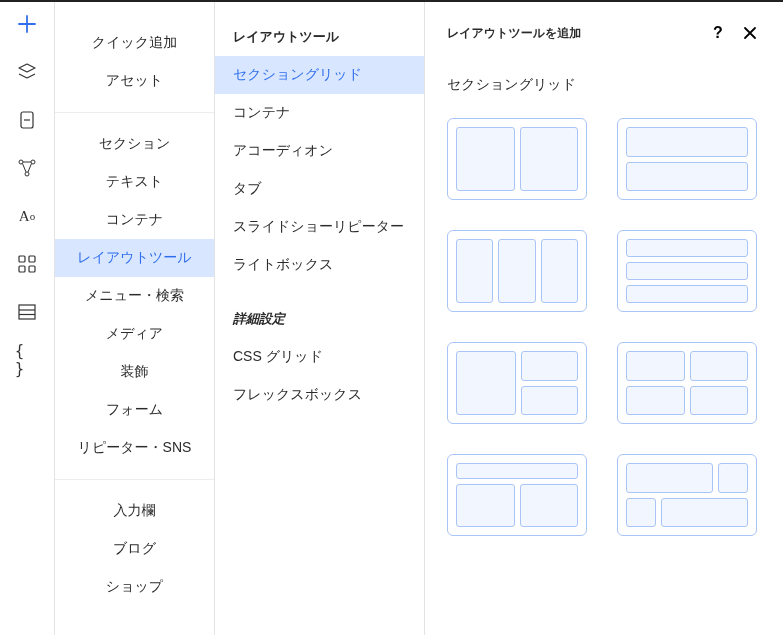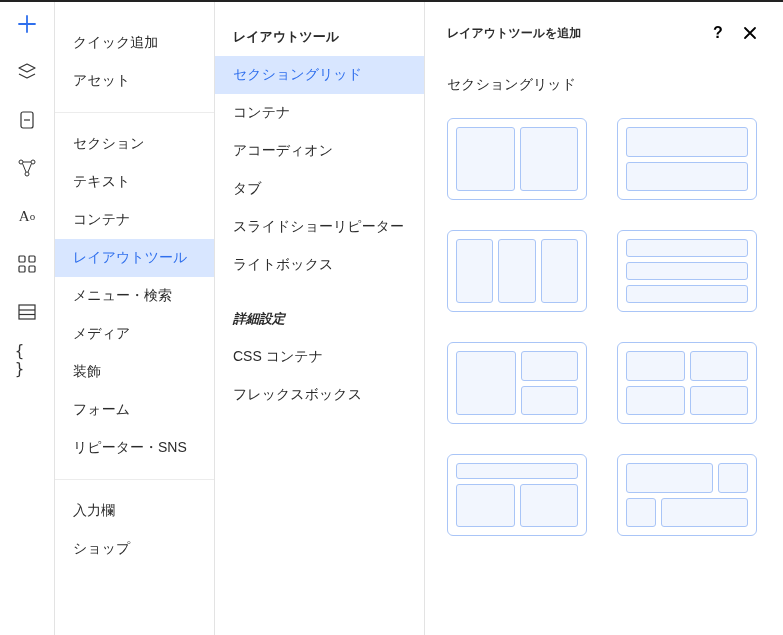--- a/index.html
+++ b/index.html
@@ -8,21 +8,21 @@
   .root { display: flex; height: 100%; padding-top:2px; }
 
   
   .rail { width: 55px; border-right: 1px solid #e3e3e3; padding-top: 10px; display:flex; flex-direction:column; align-items:center; gap:24px; }
   .rail-item { width:24px; height:24px; display:flex; align-items:center; justify-content:center; cursor:pointer; color:#333; }
   .rail-item.active { color:#2f6fed; }
   svg { display:block; }
 
   
   .col1 { width: 160px; border-right: 1px solid #e3e3e3; padding-top:18px; overflow:hidden; }
-  .col1 .group { padding:4px 0; }
+  .col1 .group { padding:4px 0;text-align:center; }
   .divider { border-top:1px solid #ececec; margin:8px 0; }
   .menu-item { padding:10px 18px; cursor:pointer; font-size:14px; white-space:nowrap; }
   .menu-item.selected { background:#d8e6ff; color:#2f6fed; }
 
   
   .col2 { width: 210px; border-right: 1px solid #e3e3e3; padding:18px 0; overflow:hidden; }
   .sec-title { font-size:13px; font-weight:bold; padding:8px 18px 10px 18px; color:#2b2b2b; }
   .sub-item { padding:10px 18px; cursor:pointer; font-size:14px; white-space:nowrap; }
   .sub-item.selected { background:#d8e6ff; color:#2f6fed; }
 
@@ -102,33 +102,34 @@
         <div class="menu-item selected">レイアウトツール</div>
         <div class="menu-item">メニュー・検索</div>
         <div class="menu-item">メディア</div>
         <div class="menu-item">装飾</div>
         <div class="menu-item">フォーム</div>
         <div class="menu-item">リピーター・SNS</div>
       </div>
       <div class="divider"></div>
       <div class="group">
         <div class="menu-item">入力欄</div>
+        <div class="menu-item">ブログ</div>
         <div class="menu-item">ショップ</div>
       </div>
     </div>
   <div class="col2" id="col2">
       <div class="sec-title">レイアウトツール</div>
       <div class="sub-item selected">セクショングリッド</div>
       <div class="sub-item">コンテナ</div>
       <div class="sub-item">アコーディオン</div>
       <div class="sub-item">タブ</div>
       <div class="sub-item">スライドショーリピーター</div>
       <div class="sub-item">ライトボックス</div>
       <div class="sec-title" style="margin-top: 18px; font-style: italic;">詳細設定</div>
-      <div class="sub-item">CSS コンテナ</div>
+      <div class="sub-item">CSS グリッド</div>
       <div class="sub-item">フレックスボックス</div>
     </div>
 
   <div class="panel">
     <div class="panel-header">
       <div class="panel-title">レイアウトツールを追加</div>
       <div class="icon-btn">?</div>
       <div class="icon-btn">
         <svg width="16" height="16" viewBox="0 0 16 16">
             <path d="M3 3l10 10M13 3L3 13" stroke="currentColor" stroke-width="1.8" stroke-linecap="round"></path>

